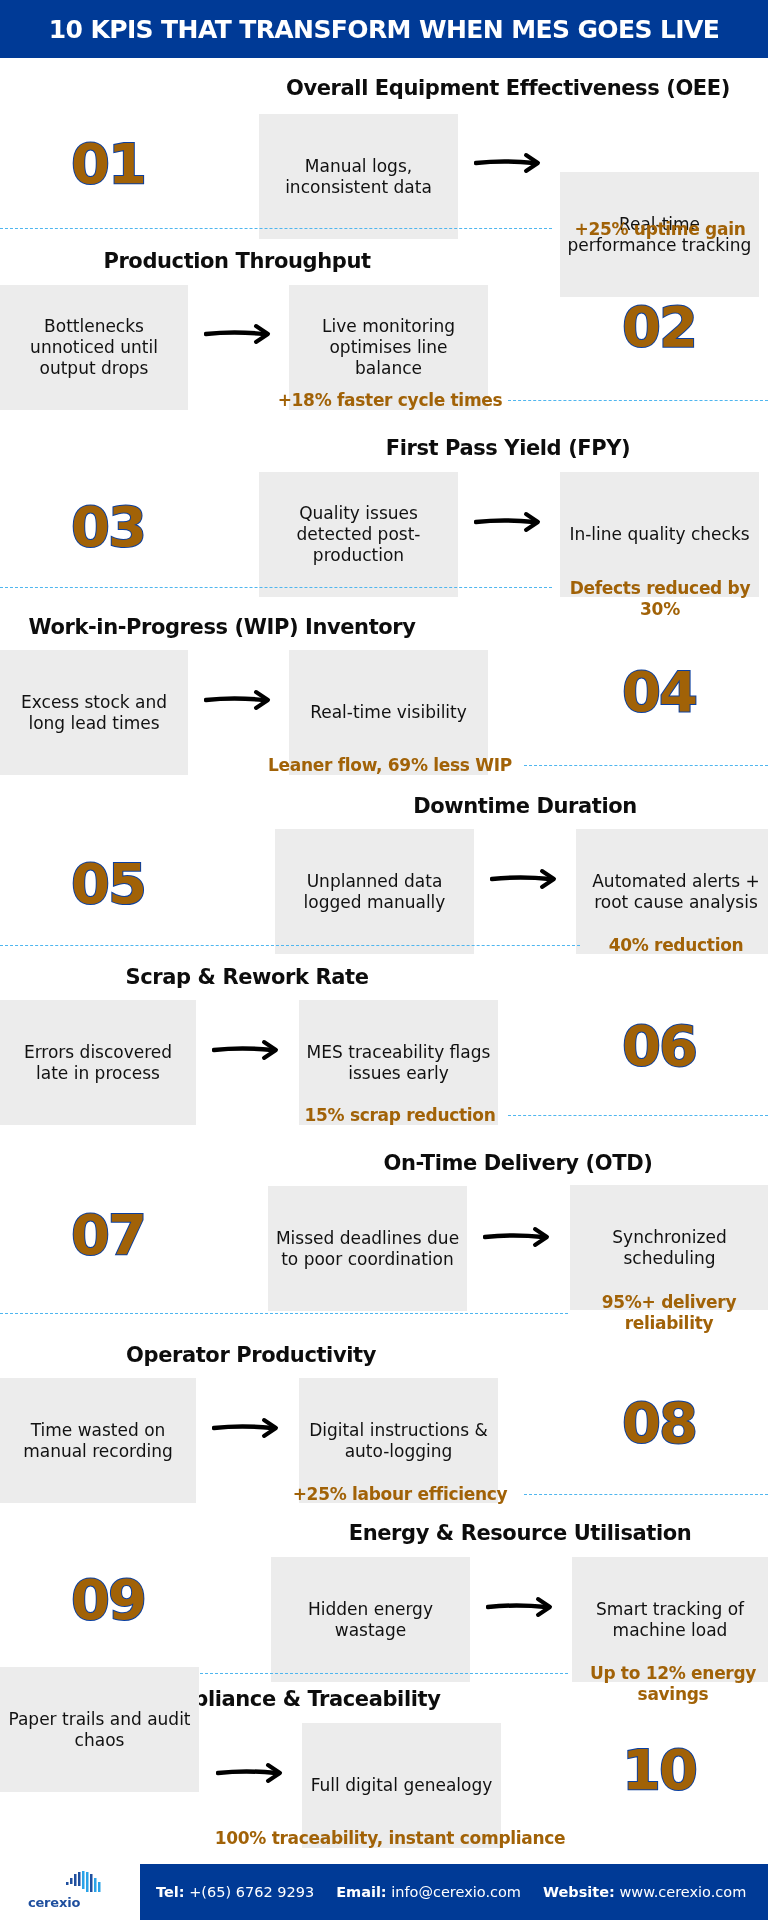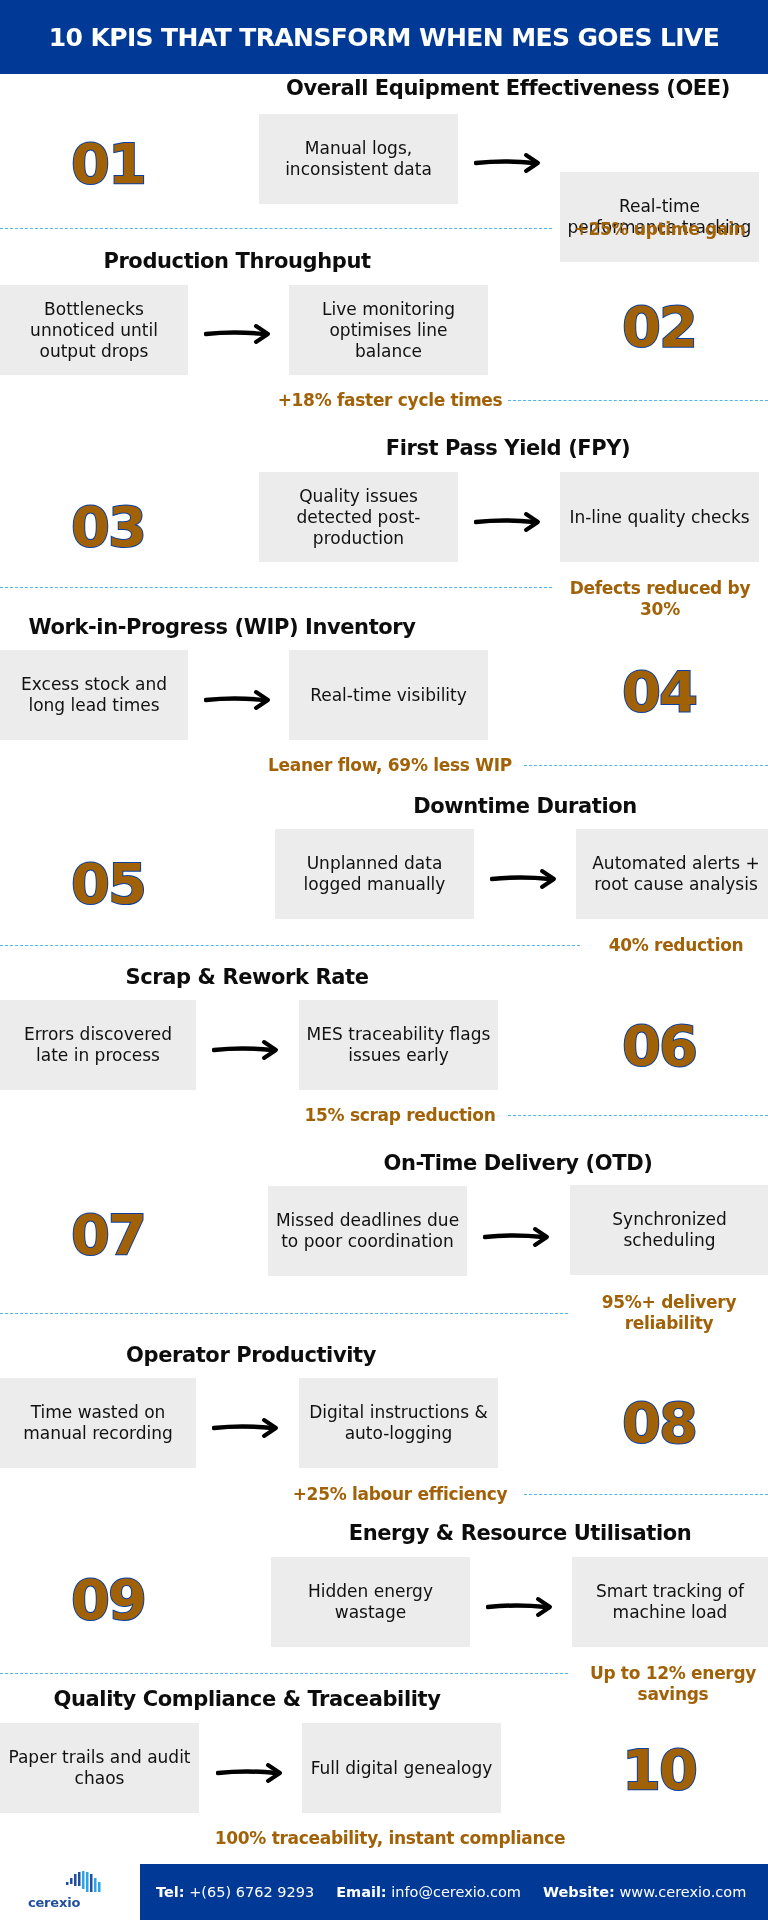--- a/index.html
+++ b/index.html
@@ -1,35 +1,35 @@
 <!DOCTYPE html>
 <html><head>
 <meta charset="utf-8">
 <style>
   * { box-sizing: border-box; margin: 0; padding: 0; }
   html, body { width: 768px; height: 1920px; background: #ffffff; overflow: hidden; }
   body { position: relative; font-family: "DejaVu Sans", sans-serif; color: #111; }
 
   .header {
-    position: absolute; left: 0; top: 0; width: 768px; height: 74px;
+    position: absolute; left: 0; top: 0; width: 768px; height: 58px;
     background: #003a96; display: flex; align-items: center; justify-content: center;
   }
   .header-title {
     color: #ffffff; font-family: "DejaVu Sans", sans-serif; font-weight: bold;
     font-size: 25px; letter-spacing: -0.6px; white-space: nowrap;
   }
 
   .kpi { position: absolute; left: 0; width: 768px; }
   .kpi-title {
     position: absolute; font-family: "DejaVu Sans", sans-serif; font-weight: bold;
     font-size: 21px; color: #0d0d0d; white-space: nowrap; letter-spacing: -0.4px;
     transform: translateX(-50%);
   }
   .box {
-    position: absolute; width: 199px; height: 90px; background: #ececec;
+    position: absolute; width: 199px; height: 125px; background: #ececec;
     display: flex; align-items: center; justify-content: center; text-align: center;
     font-family: "DejaVu Sans", sans-serif; font-size: 17px; line-height: 21px;
     color: #111; padding: 0 6px; font-weight: normal;
   }
   .box span { display: block; }
   .arrow { position: absolute; width: 70px; height: 22px; }
   .num {
     position: absolute; width: 120px; text-align: center;
     font-family: "DejaVu Sans", sans-serif; font-weight: bold; font-size: 56px;
     line-height: 60px; color: #a16207; letter-spacing: -2px;
@@ -211,21 +211,21 @@
     </svg>
   <div class="box" style="left:572px;top:1557px;width:196px;">
       <span>Smart tracking of machine load</span>
     </div>
   <div class="dash" style="left:0;top:1673px;width:568px;"></div>
   <div class="result" style="left:578px;top:1663px;width:190px;">Up to 12% energy savings</div>
 </div>
 
 <div class="kpi">
   <div class="kpi-title" style="left:247px;top:1687px;">Quality Compliance &amp; Traceability</div>
-  <div class="box" style="left:0;top:1723px;justify-content:center;">
+  <div class="box" style="left:0;top:1667px;justify-content:center;">
       <span>Paper trails and audit chaos</span>
     </div>
   <svg class="arrow" style="left:216px;top:1762px;" viewBox="0 0 70 22">
       <path d="M2 11 Q30 8 60 11" stroke="#000" stroke-width="4.5" fill="none" stroke-linecap="round"></path>
       <path d="M52 3 L64 11 L52 19" stroke="#000" stroke-width="4" fill="none" stroke-linecap="round" stroke-linejoin="round"></path>
     </svg>
   <div class="box" style="left:302px;top:1723px;">
       <span>Full digital genealogy</span>
     </div>
   <div class="num" style="left:599px;top:1740px;">10</div>

